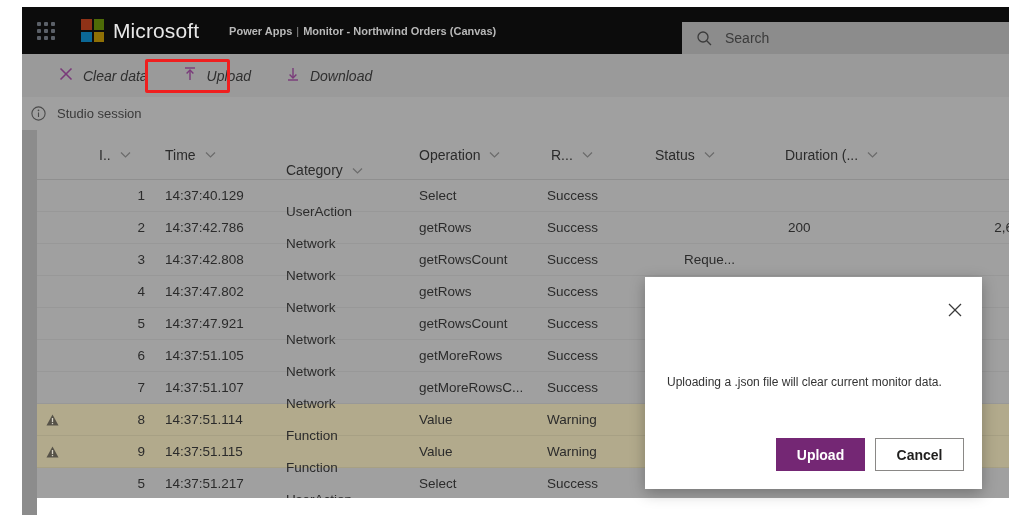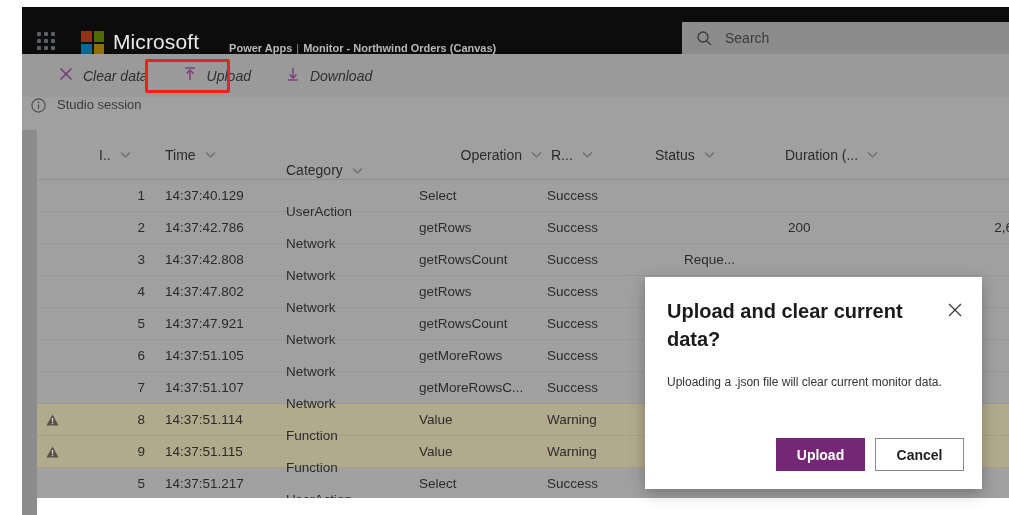--- a/index.html
+++ b/index.html
@@ -13,21 +13,21 @@
     position: relative;
     width: 1009px; height: 515px;
     background: #ffffff;
   }
 
   
   .topbar {
     position: absolute; left: 22px; top: 7px;
     width: 987px; height: 47px;
     background: #0c0c0c;
-    display: flex; align-items: flex-end;
+    display: flex; align-items: center;
   }
   .waffle {
     width: 26px; height: 26px;
     margin-left: 11px;
     display: grid;
     grid-template-columns: repeat(3, 1fr);
     grid-template-rows: repeat(3, 1fr);
     gap: 3px;
     padding: 4px;
     cursor: pointer;
@@ -96,21 +96,21 @@
     border-radius: 2px;
     pointer-events: none;
     z-index: 6;
   }
 
   
   .sessionbar {
     position: absolute; left: 22px; top: 97px;
     width: 987px; height: 33px;
     background: #a0a0a0;
-    display:flex; 
+    display:flex; align-items:center;
   }
   .sessionbar .info-icon { margin-left: 8px; display:flex; }
   .sessionbar .slabel { font-size:13px; color:#3a3a3a; margin-left:10px; }
 
   
   .rail {
     position: absolute; left: 22px; top: 130px;
     width: 15px; height: 385px;
     background: #8c8c8c;
   }
@@ -144,21 +144,21 @@
     font-size: 13.5px; color:#2b2b2b;
   }
   .tr.warn { background: #b2aa8c; border-bottom-color:#a7a084; }
   .cell { overflow:hidden; white-space:nowrap; }
 
   
   .c-flag  { width: 30px; flex:0 0 30px; display:flex; justify-content:center; }
   .c-id    { width: 86px; flex:0 0 86px; text-align:right; padding-right: 8px; justify-content:flex-end; }
   .c-time  { width: 131px; flex:0 0 131px; padding-left: 12px; }
   .c-cat   { width: 132px; flex:0 0 132px; padding-left: 2px; margin-top: 31px; }
-  .c-op    { width: 127px; flex:0 0 127px; padding-left: 3px; justify-content: flex-end; }
+  .c-op    { width: 127px; flex:0 0 127px; padding-left: 3px; }
   .c-res   { width: 133px; flex:0 0 133px; padding-left: 4px; }
   .c-r     { width: 108px; flex:0 0 108px; padding-left: 8px; }
   .c-stat  { width: 128px; flex:0 0 128px; padding-left: 4px; }
   .c-dur   { width: 120px; flex:0 0 120px; text-align:right; padding-right: 4px; justify-content:flex-end; }
 
   .thead .c-id    { justify-content:flex-start; padding-left: 32px; padding-right:0; text-align:left;}
   .thead .c-dur   { justify-content:flex-start; padding-left: 6px; text-align:left;}
   .thead .c-r     { padding-left: 8px; }
   .dialog {
     position: absolute;
@@ -466,21 +466,20 @@
           <div class="cell c-op">Select</div>
           <div class="cell c-res">Success</div>
           <div class="cell c-r"></div>
           <div class="cell c-stat"></div>
           <div class="cell c-dur"></div>
         </div>
       </div>
   </div>
 
   <div class="dialog">
-    <div class="dlg-title">Upload and clear current data?</div>
     <div class="dlg-close">
       <svg width="16" height="16" viewBox="0 0 16 16">
         <line x1="2" y1="2" x2="14" y2="14" stroke="#3b3b3b" stroke-width="1.2"></line>
         <line x1="14" y1="2" x2="2" y2="14" stroke="#3b3b3b" stroke-width="1.2"></line>
       </svg>
     </div>
     <div class="dlg-body">Uploading a .json file will clear current monitor data.</div>
     <div class="dlg-actions">
       <button class="btn primary">Upload</button>
       <button class="btn">Cancel</button>

